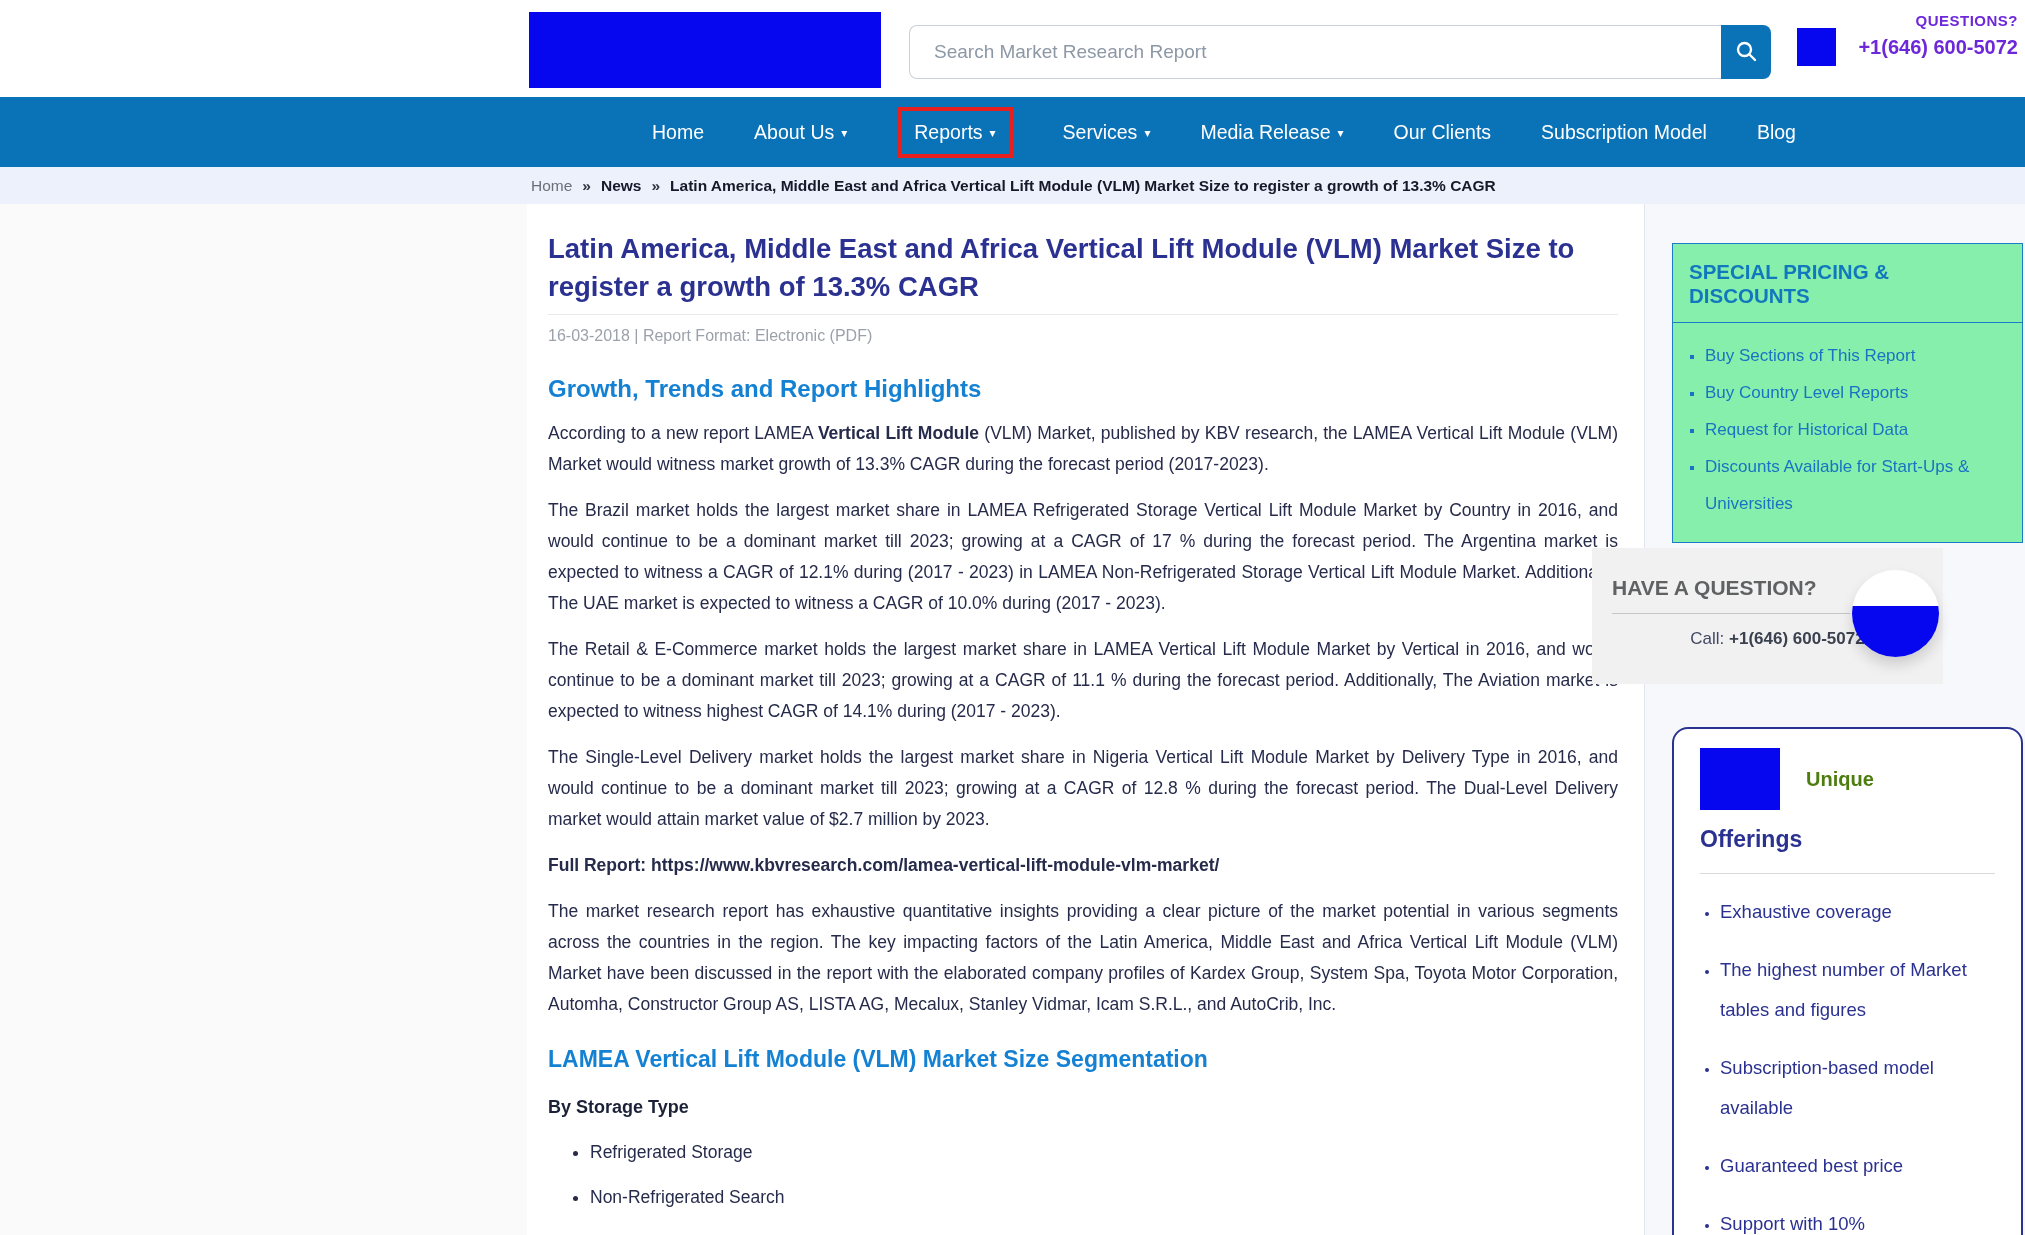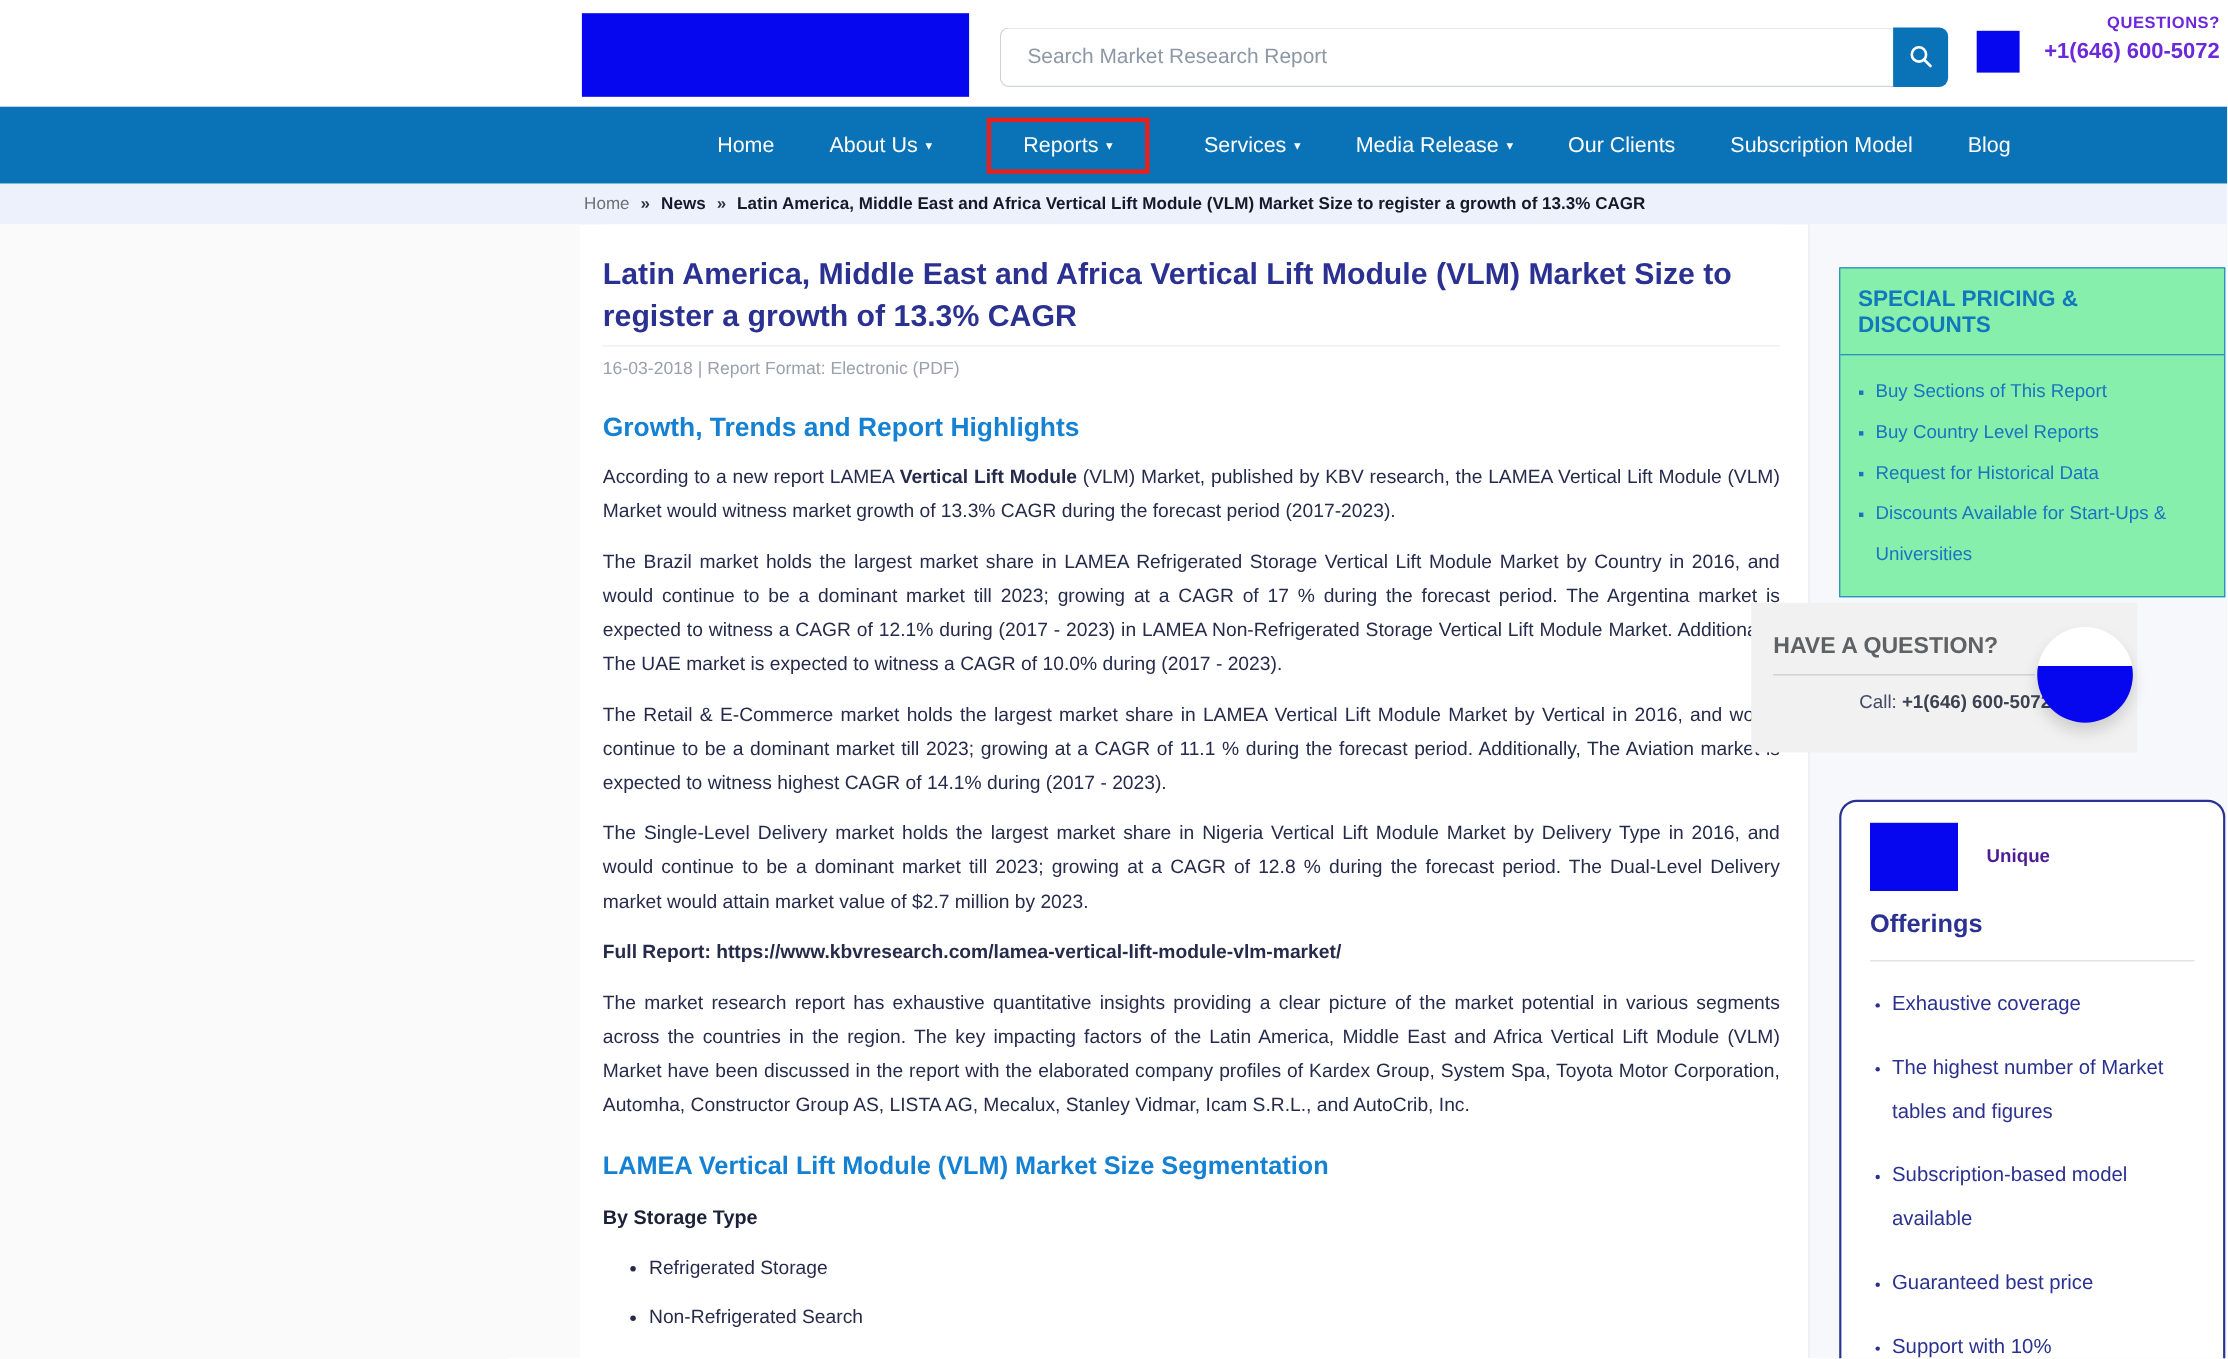--- a/index.html
+++ b/index.html
@@ -18,21 +18,21 @@
   .phone-icon{position:absolute;left:1797px;top:28px;width:39px;height:38px;background:#0606ef;}
   .q-block{position:absolute;right:7px;top:12px;text-align:right;color:#6d28d9;}
   .q-label{font-size:15px;font-weight:800;letter-spacing:.5px;}
   .q-phone{font-size:20px;font-weight:700;margin-top:7px;}
 
   
   .nav{position:absolute;left:0;top:97px;width:2025px;height:70px;background:#0a72b7;display:flex;align-items:center;}
   .nav-inner{display:flex;align-items:center;gap:50px;margin-left:652px;}
   .nav-item{color:#ffffff;font-size:19.5px;white-space:nowrap;cursor:pointer;}
   .nav-item .caret{font-size:12px;margin-left:7px;vertical-align:2px;}
-  .nav-item.highlight{border:4px solid #e8201d;padding:10px 29px;}
+  .nav-item.highlight{border:4px solid #e8201d;padding:10px 13px;}
 
   
   .breadcrumb{position:absolute;left:0;top:167px;width:2025px;height:37px;background:#edf1fb;
     display:flex;align-items:center;padding-left:531px;box-sizing:border-box;font-size:15.5px;}
   .bc-home{color:#6a7076;cursor:pointer;}
   .bc-sep{color:#30343f;font-weight:700;margin:0 10px;}
   .bc-bold{color:#16192a;font-weight:700;}
 
   
   .left-bg{position:absolute;left:0;top:204px;width:527px;height:1031px;background:#fafafa;}
@@ -65,21 +65,21 @@
   .qp-divider{margin:13px 0 0 20px;width:238px;height:1px;background:#c6c6c6;}
   .qp-call{margin:15px 0 0 20px;font-size:17px;color:#434863;text-align:center;}
   .qp-call b{color:#3c4150;}
   .qp-avatar{position:absolute;left:260px;top:22px;width:87px;height:87px;border-radius:50%;
     background:linear-gradient(#ffffff 41%,#0606ef 41%);box-shadow:0 8px 14px rgba(0,0,0,.15);}
 
   
   .offerings{position:absolute;left:1672px;top:727px;width:351px;height:560px;box-sizing:border-box;background:#fff;
     border:2px solid #2b3390;border-radius:16px;padding:19px 26px;}
   .off-rect{display:inline-block;width:80px;height:62px;background:#0606ef;vertical-align:middle;margin-right:26px;}
-  .off-t1{font-size:17px;font-weight:700;color:#4c1d95;vertical-align:middle;}
+  .off-t1{font-size:20px;font-weight:700;color:#4d7c0f;vertical-align:middle;}
   .off-t2{font-size:23px;font-weight:700;color:#2b3190;margin-top:16px;}
   .off-divider{height:1px;background:#d9d9d9;margin:20px 0 4px 0;}
   .offerings ul{margin:0;padding-left:20px;}
   .offerings li{font-size:18.5px;line-height:40px;color:#2b3190;margin-top:18px;cursor:pointer;}
   .offerings li::marker{color:#2b3190;font-size:14px;}
 </style>
 </head>
 <body>
 
 <div class="page">

